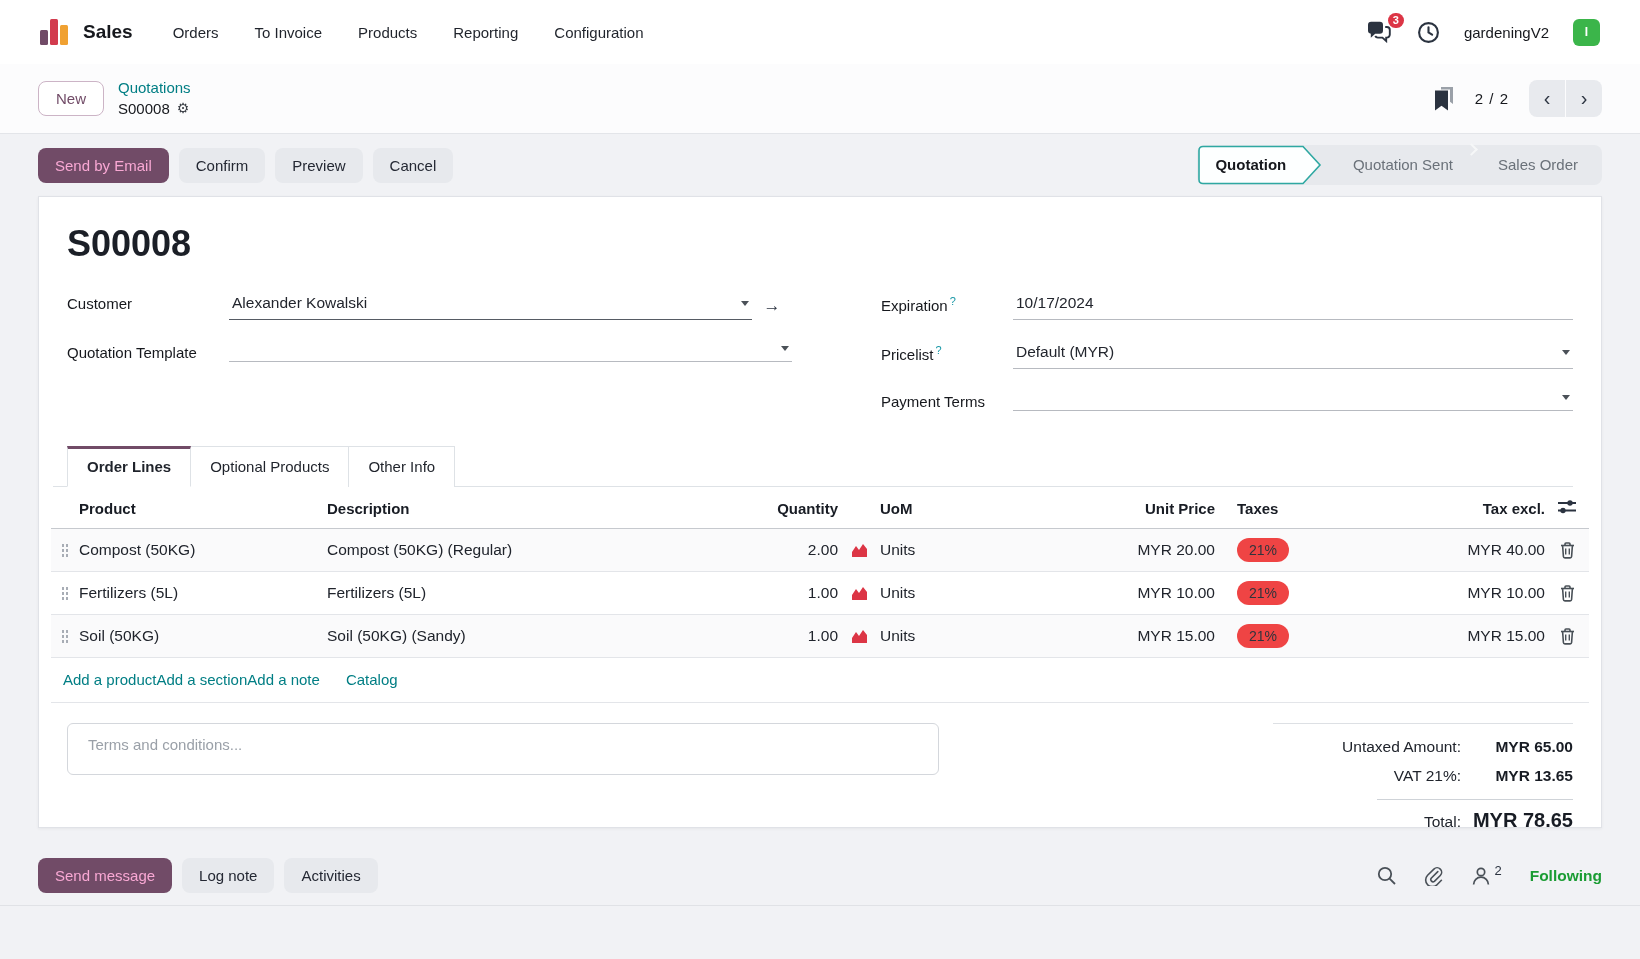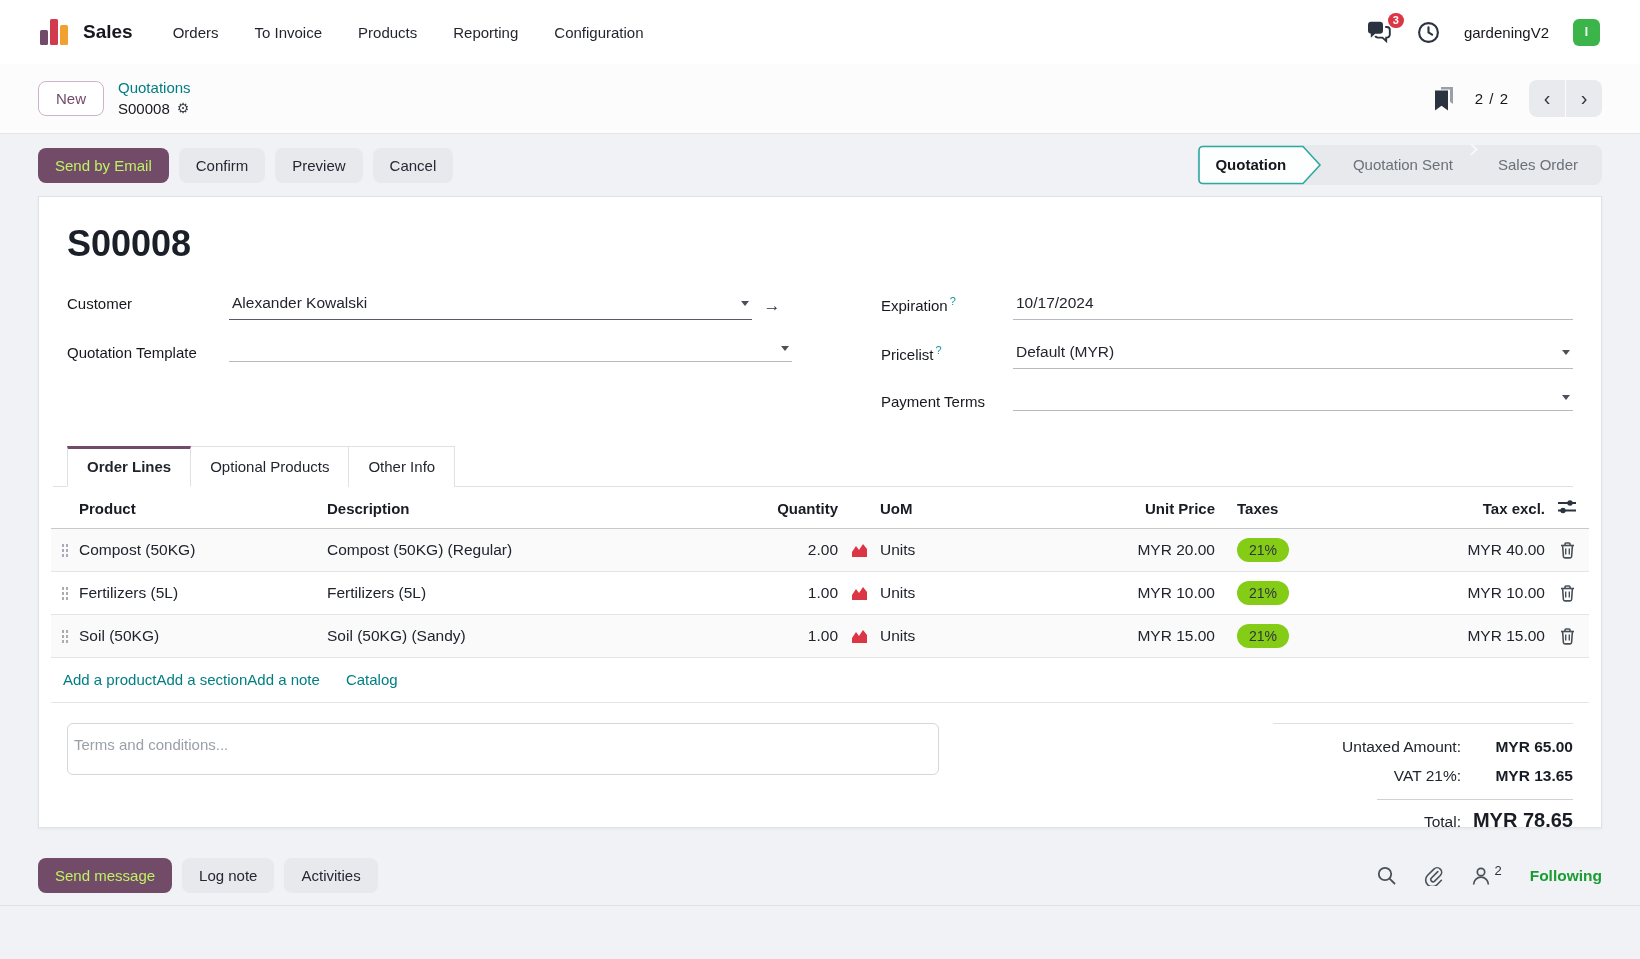--- a/index.html
+++ b/index.html
@@ -66,21 +66,21 @@
   
   .action-row {
     display: flex; justify-content: space-between; align-items: center;
     padding: 11px 38px;
   }
   .left-buttons { display: flex; gap: 10px; }
   .btn {
     font-size: 15px; border-radius: 8px; padding: 9px 17px;
     border: none; font-family: inherit; cursor: pointer;
   }
-  .btn-primary { background: #714B67; color: #bef264; }
+  .btn-primary { background: #714B67; color: #f9a8d4; }
   .btn-secondary { background: #e7e9ed; color: #242833; }
   .statusbar {
     display: flex; align-items: flex-start; background: #e7e9ed;
     border-radius: 8px; height: 40px;
   }
   .step-active { position: relative; width: 124px; height: 40px; flex: 0 0 auto; cursor: pointer; }
   .step-active svg { position: absolute; left: 0; top: 0; overflow: visible; }
   .step-active .step-label {
     position: absolute; left: 0; top: 0; width: 108px; text-align: center;
     line-height: 40px; font-weight: 700; font-size: 15px; color: #16181d;
@@ -143,35 +143,35 @@
   .cell-c { text-align: center; }
   .taxes-col { padding-left: 22px; }
   .ol-row { font-size: 15.5px; color: #20242c; height: 43px; border-bottom: 1px solid #e3e5e9; }
   .ol-row:nth-child(even) { background: #fafafb; }
   .drag-dots {
     width: 8px; height: 15px; margin: 0 auto; cursor: grab;
     background: radial-gradient(circle, #a8adb5 1.3px, transparent 1.5px);
     background-size: 4px 5px;
   }
   .tax-pill {
-    display: inline-block; background: #84cc16; color: #30343c;
+    display: inline-block; background: #ef4444; color: #30343c;
     font-size: 14px; padding: 4px 12px; border-radius: 20px;
   }
   .trash-btn, .forecast-ic { display: flex; align-items: center; justify-content: center; cursor: pointer; }
   .links-row {
     display: flex; padding: 13px 0 14px 12px;
     font-size: 15px; border-bottom: 1px solid #e3e5e9;
   }
   .links-row a { color: #017E84; text-decoration: none; cursor: pointer; }
   .link-catalog { margin-left: 26px; }
   
   .bottom-area { display: flex; justify-content: space-between; margin-top: 20px; }
   .terms-box {
     width: 872px; height: 52px; border: 1px solid #d4d7dc; border-radius: 6px;
-    padding: 12px 6px; font-size: 15px; color: #14532d; background: #fff;
+    padding: 12px 20px; font-size: 15px; color: #14532d; background: #fff;
     resize: none; font-family: inherit; outline: none;
   }
   .terms-box::placeholder { color: #9aa0a8; }
   .totals { width: 300px; border-top: 1px solid #dde0e4; padding-top: 14px; }
   .totals-row { display: flex; justify-content: flex-end; align-items: baseline; margin-bottom: 11px; font-size: 15.5px; }
   .totals-label { color: #20242c; }
   .totals-value { width: 112px; text-align: right; font-weight: 700; color: #181c24; }
   .total-sep { border-top: 1px solid #cfd3d8; width: 196px; margin-left: auto; margin-bottom: 9px; margin-top: 14px; }
   .grand-total .totals-value { font-size: 20px; }
   

